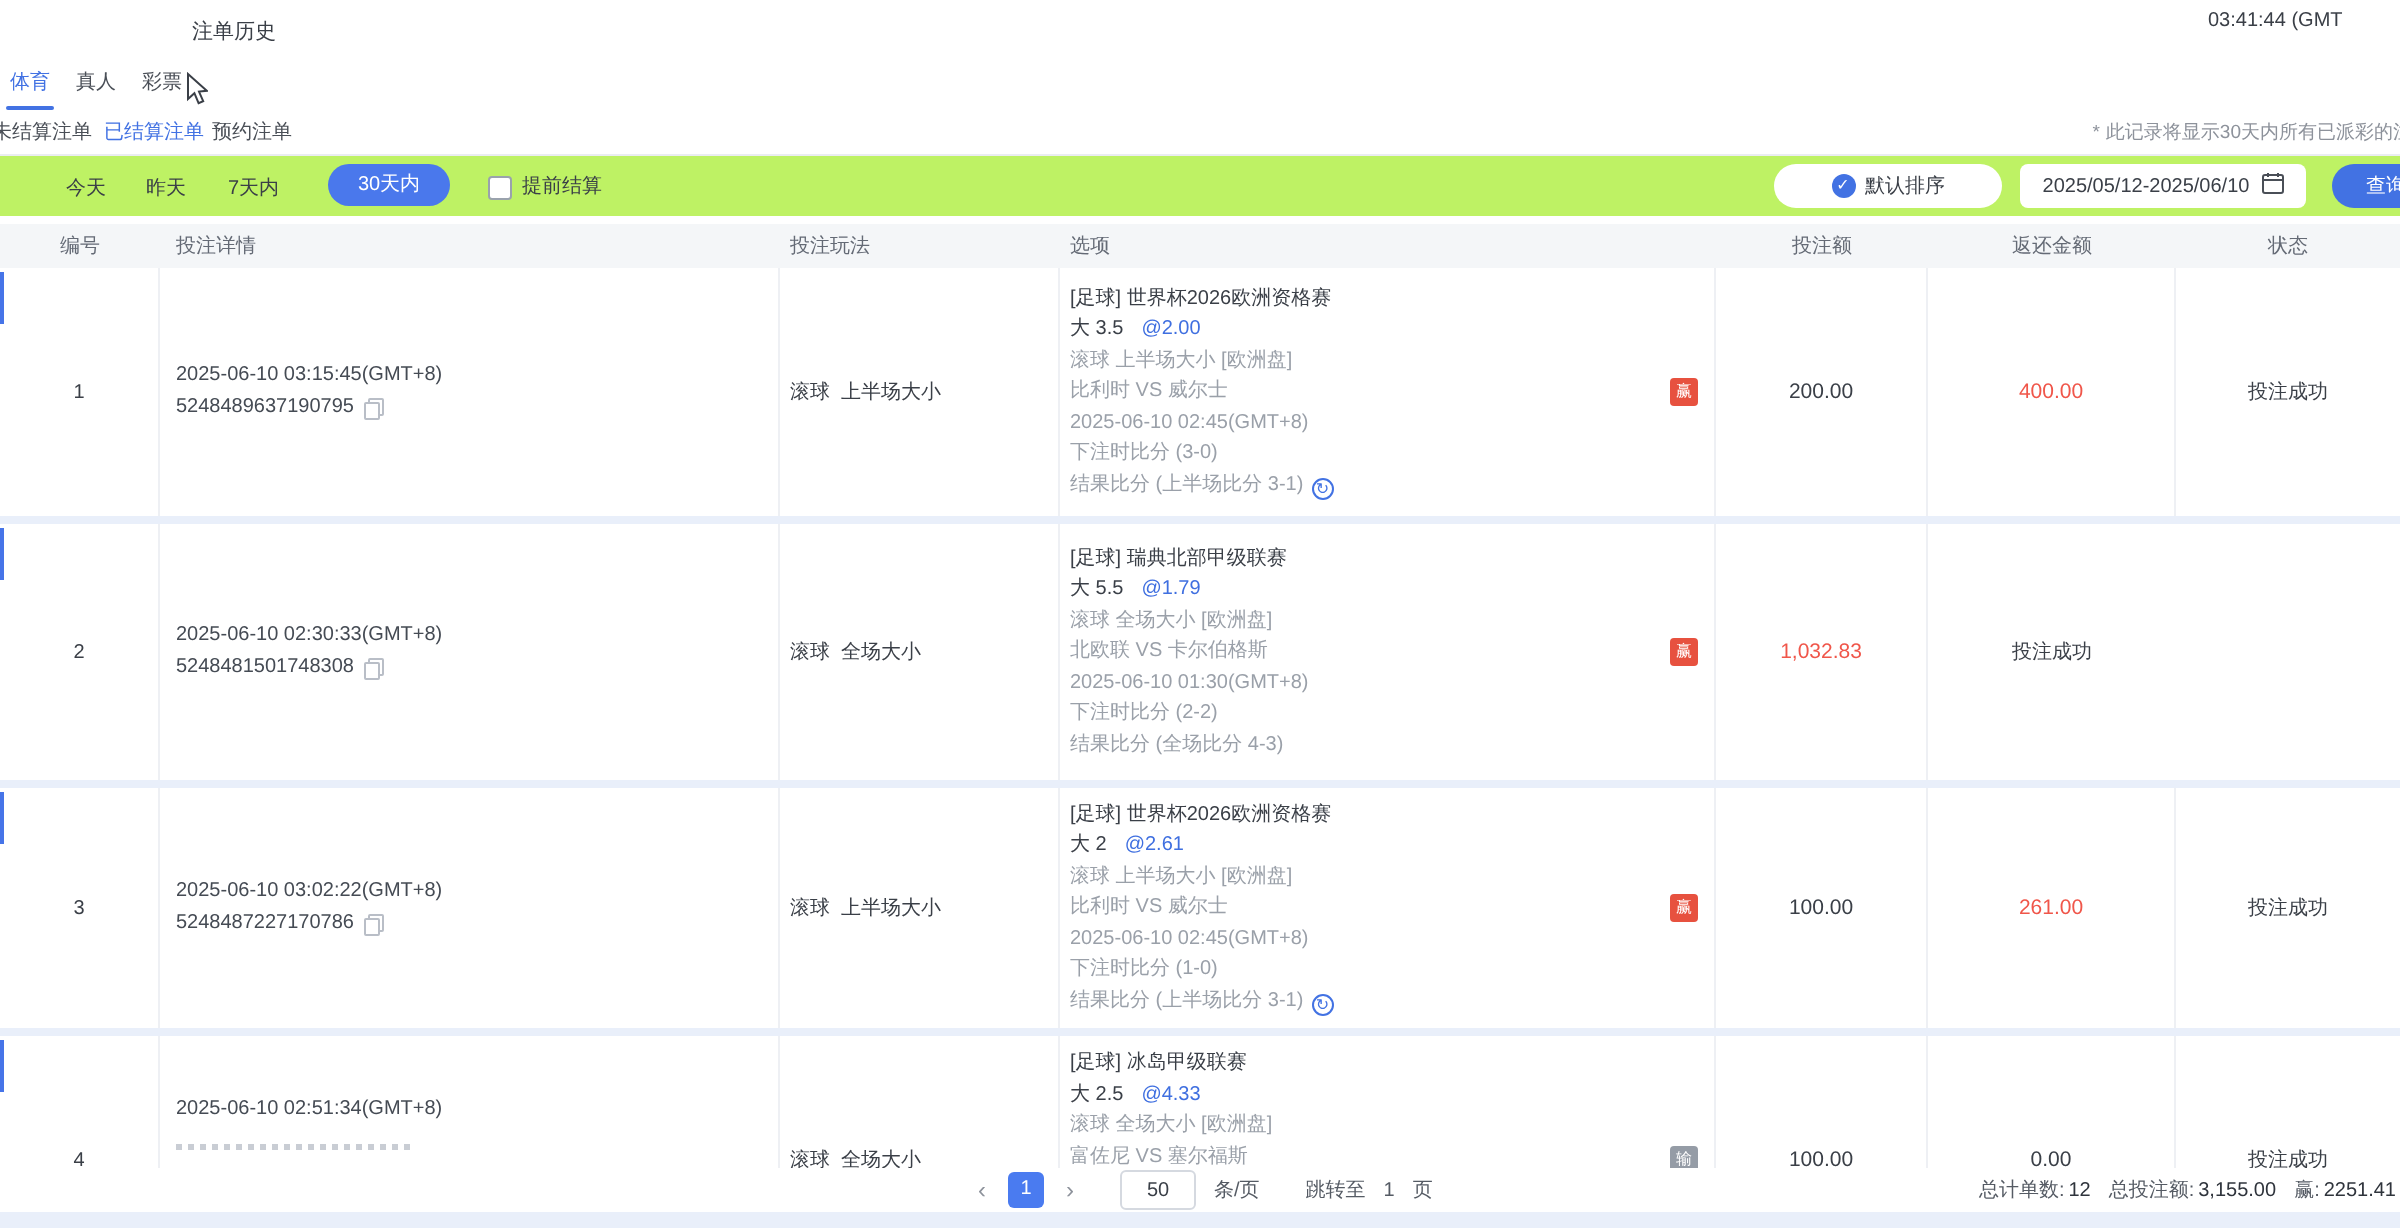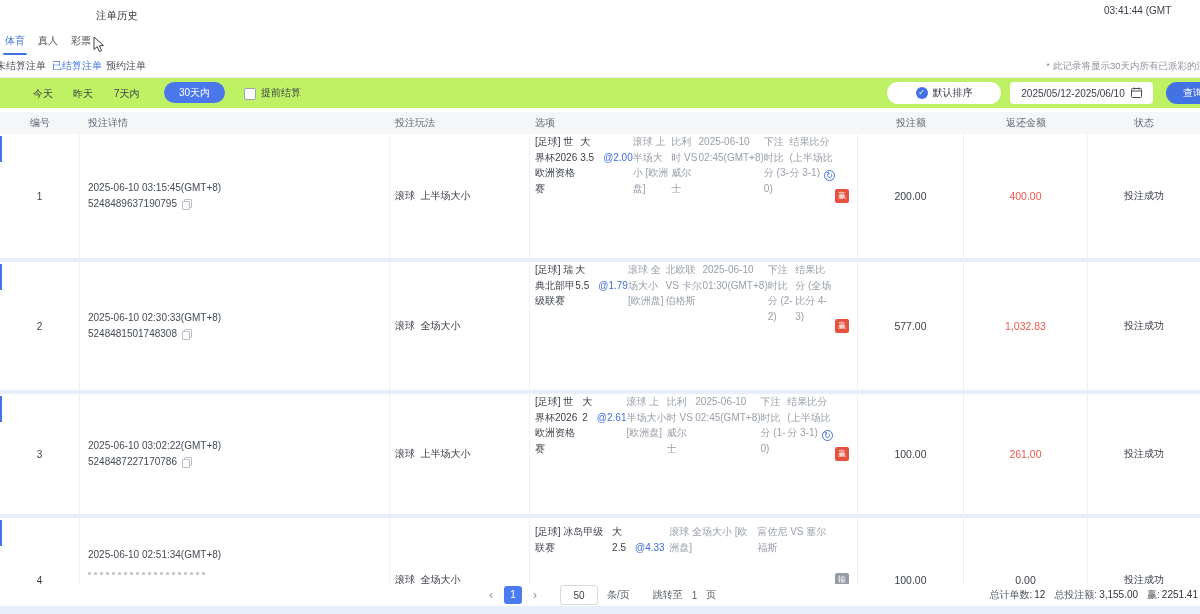--- a/index.html
+++ b/index.html
@@ -60,21 +60,21 @@
   .row { background:#fff; position:relative; margin-bottom:4px; }
   .row-1 { height:124px; } .row-2 { height:128px; } .row-3 { height:120px; } .row-4 { height:124px; }
   .rows-bg { position:absolute; top:134px; left:0; width:1200px; height:450px; background:#e9effa; }
   .edge-mark { position:absolute; left:0; top:2px; width:2px; height:26px; background:#4674e8; }
   .cell { border-right:1px solid #eef0f4; display:flex; position:relative; }
   .cell:last-child { border-right:none; }
   .c-no { align-items:center; justify-content:center; font-size:10px; color:#3a3f47; }
   .c-detail { flex-direction:column; justify-content:center; padding-left:8px; font-size:10px; color:#454b54; line-height:16px; }
   .id-line { display:flex; align-items:center; gap:5px; }
   .c-play { align-items:center; padding-left:5px; font-size:10px; color:#3a3f47; white-space:pre; }
-  .c-option { flex-direction:row; justify-content:center; padding:0 22px 0 5px; font-size:10px; line-height:15.5px; }
+  .c-option { flex-direction:column; justify-content:center; padding:0 22px 0 5px; font-size:10px; line-height:15.5px; }
   .c-option .league { color:#3a3f47; }
   .c-option .pickline { color:#3a3f47; }
   .c-option .odds { color:#3f6fe0; margin-left:9px; }
   .c-option .sub { color:#9aa0a9; }
   .c-money { align-items:center; justify-content:center; font-size:10.5px; color:#3a3f47; }
   .c-money.red { color:#f0564a; }
   .c-status { align-items:center; justify-content:center; font-size:10px; color:#3a3f47; }
   .badge { position:absolute; right:8px; top:50%; margin-top:-7px; width:14px; height:14px;
     border-radius:2px; color:#fff; font-size:8px; line-height:14px; text-align:center; }
   .badge.win { background:#e7513f; }
@@ -210,21 +210,20 @@
       <div class="cell c-option">
         <span class="league">[足球] 瑞典北部甲级联赛</span>
         <span class="pickline"><span>大 5.5</span><span class="odds">@1.79</span></span>
         <span class="sub">滚球  全场大小 [欧洲盘]</span>
         <span class="sub">北欧联 VS 卡尔伯格斯</span>
         <span class="sub">2025-06-10 01:30(GMT+8)</span>
         <span class="sub">下注时比分 (2-2)</span>
         <span class="sub">结果比分 (全场比分 4-3)</span>
         <span class="badge win">赢</span>
       </div>
-      <div class="cell c-money">577.00</div>
       <div class="cell c-money red">1,032.83</div>
       <div class="cell c-status">投注成功</div>
     </div>
 
     <div class="row row-3 grid">
       <i class="edge-mark"></i>
       <div class="cell c-no">3</div>
       <div class="cell c-detail">
         <span>2025-06-10 03:02:22(GMT+8)</span>
         <span class="id-line">

